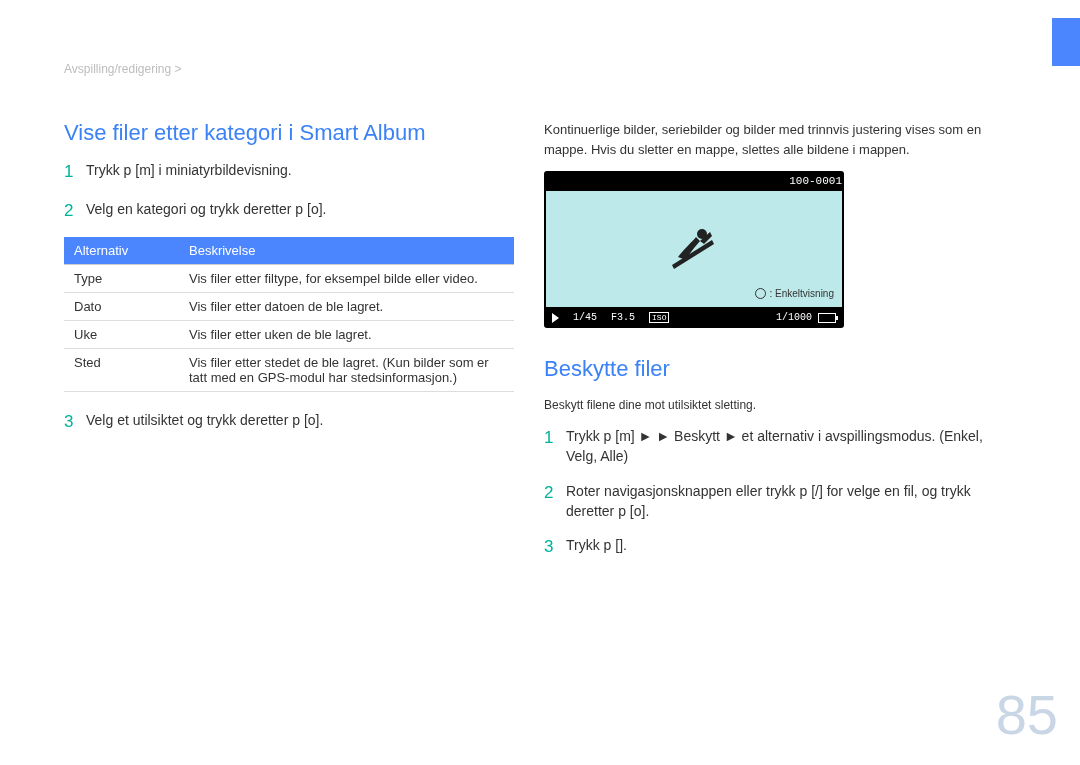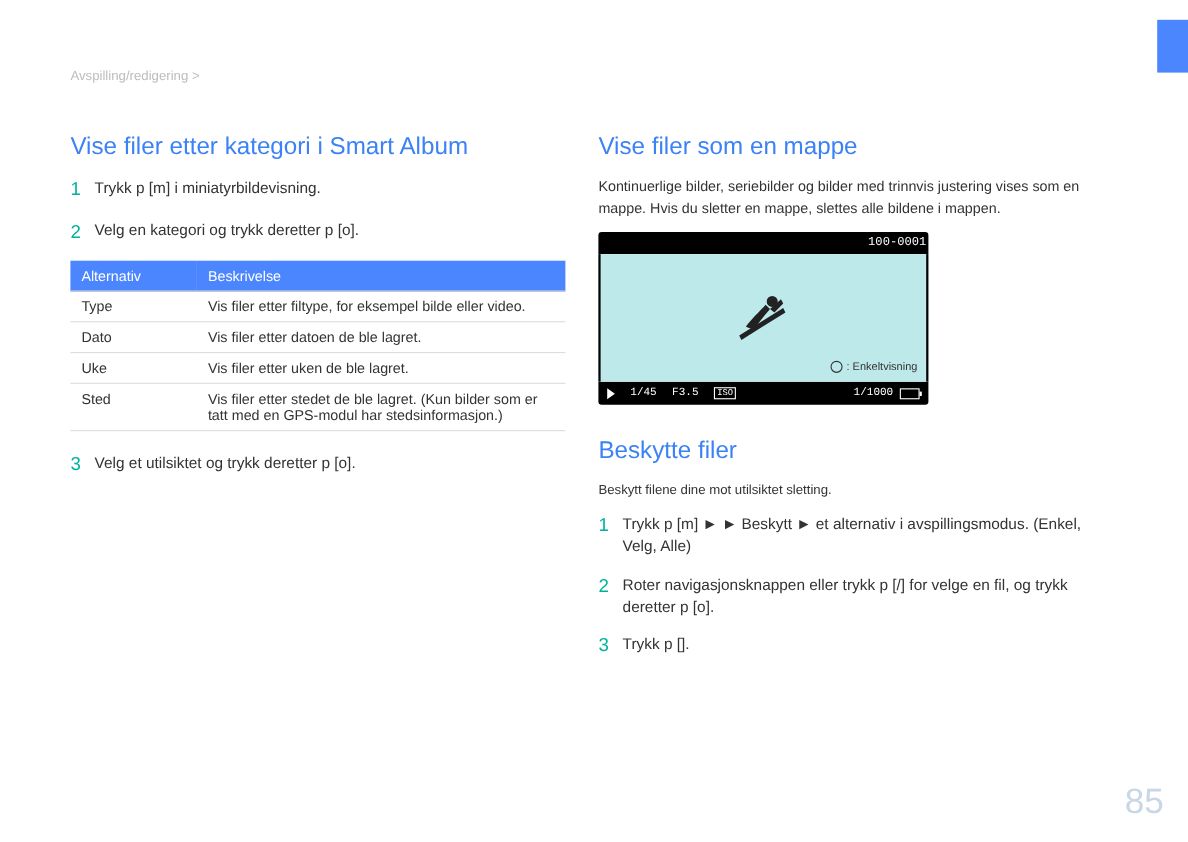--- a/index.html
+++ b/index.html
@@ -148,21 +148,21 @@
     position:relative;
   }
   .batt::after{
     content:"";position:absolute;right:-3px;top:2px;width:2px;height:4px;background:#fff;
   }
   .beskytte { }
   .page-num {
     position: absolute;
     bottom: 18px;
     right: 22px;
-    font-size: 32px;
+    font-size: 56px;
     color: #c9d6e6;
     font-weight: 300;
   }
   .arrow { font-family: Arial; }
 </style>
 </head>
 <body>
 
 <div class="blue-tab"></div>
 
@@ -210,21 +210,20 @@
 
   <ul class="steps">
     <li>
       <span class="step-num">3</span>
       <span class="step-text">Velg et utilsiktet og trykk deretter p [o].</span>
     </li>
   </ul>
 </div>
 
 <div class="col-right">
-  <h2 class="section">Vise ﬁler som en mappe</h2>
   <div class="body-text">Kontinuerlige bilder, seriebilder og bilder med trinnvis justering vises som en mappe. Hvis du sletter en mappe, slettes alle bildene i mappen.</div>
 
   <div class="camera-screen">
     <div class="cs-top">
       <span>100-0001</span>
     </div>
     <div class="cs-body">
       <svg class="cs-icon" viewBox="0 0 60 50">
         <circle cx="38" cy="10" r="5" fill="#222"></circle>
         <path d="M10 45 L50 20 L48 16 L8 41 Z" fill="#222"></path>

